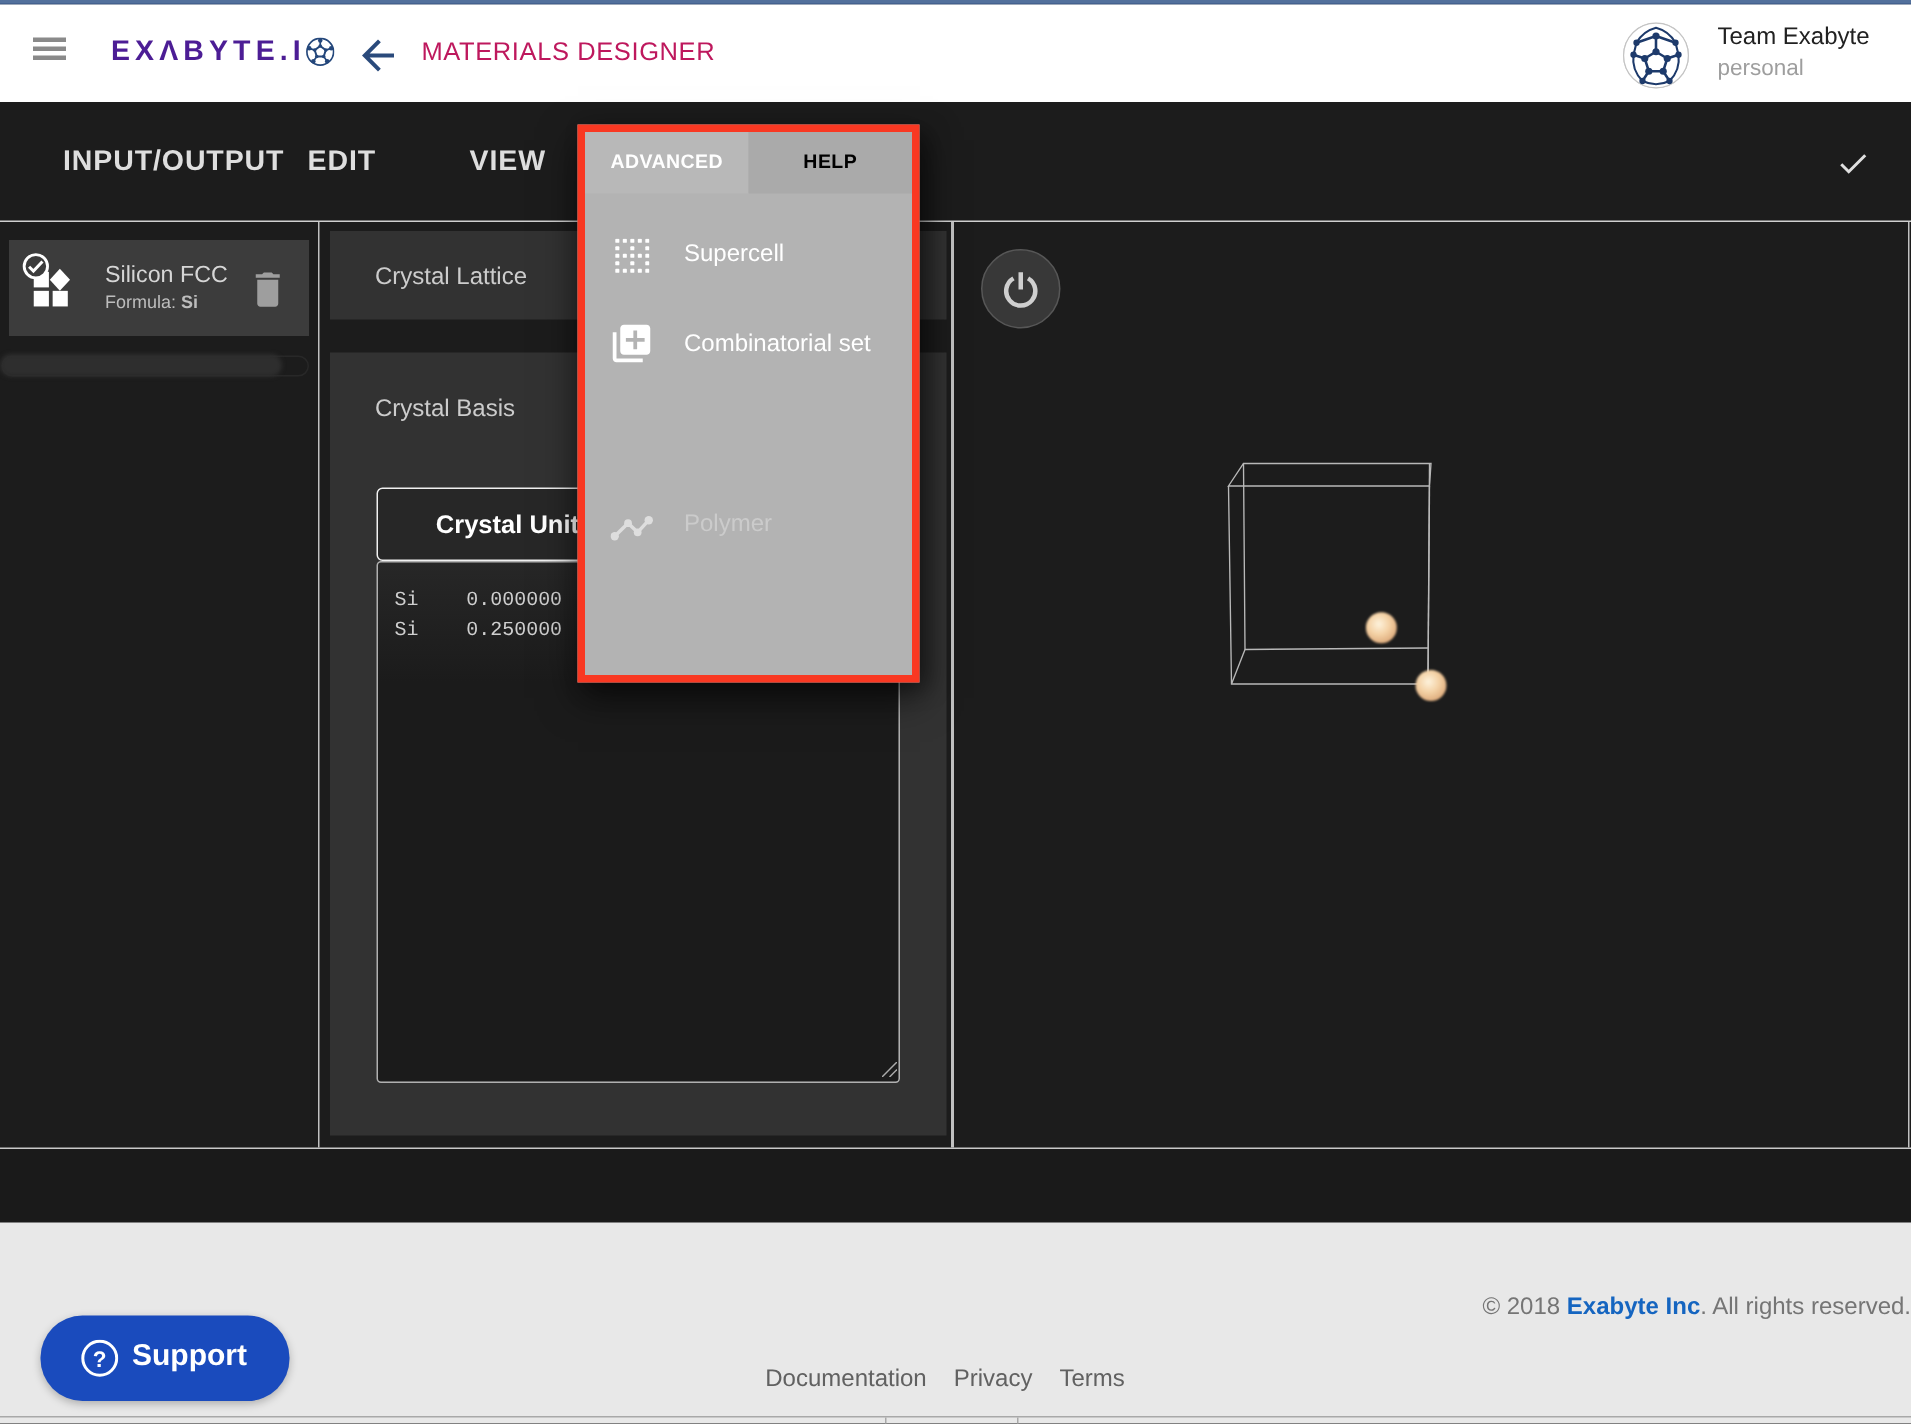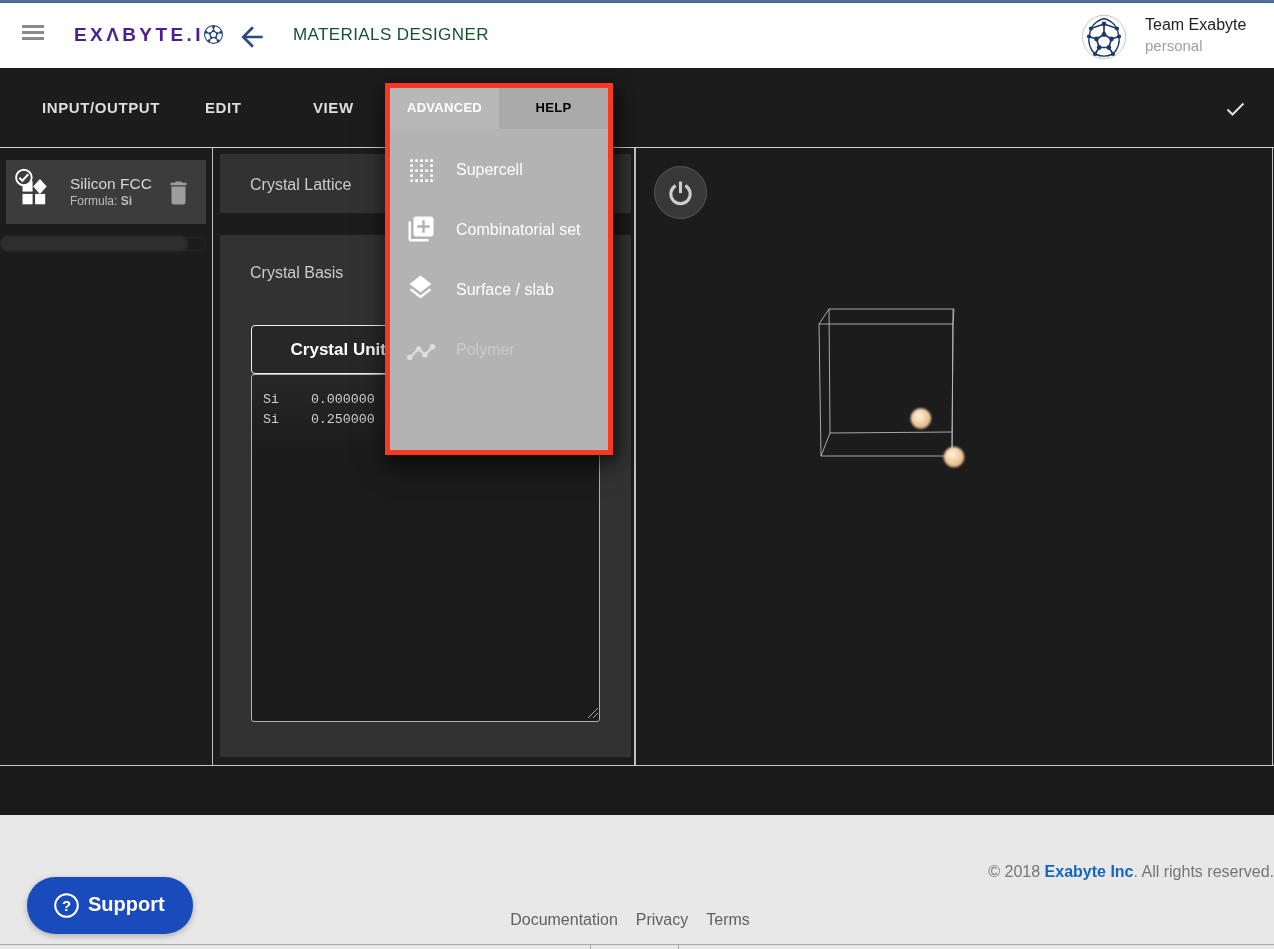--- a/index.html
+++ b/index.html
@@ -6,27 +6,27 @@
   html,body { width:1274px; height:949px; overflow:hidden; background:#1a1a1a;
     font-family:"Liberation Sans", sans-serif; }
   
   #topstrip { position:absolute; left:0; top:0; width:1274px; height:3px; background:#52709c; border-bottom:1px solid #44618f; }
   #header { position:absolute; left:0; top:3px; width:1274px; height:65px; background:#ffffff; }
   #burger { position:absolute; left:22px; top:21.5px; width:22px; height:18px; }
   #burger div { height:3px; background:#8a8a8a; margin-bottom:3.2px; }
   #logo { position:absolute; left:74px; top:18.5px; height:26px; color:#4c1d95; font-size:19px; font-weight:bold; letter-spacing:3.4px; line-height:26px; }
   #logoball { position:absolute; left:204px; top:21.8px; }
   #backarrow { position:absolute; left:236px; top:17.5px; }
-  #mdtitle { position:absolute; left:293px; top:21.5px; color:#14532d; font-size:17px; letter-spacing:0.4px; }
+  #mdtitle { position:absolute; left:281px; top:21.5px; color:#be185d; font-size:17px; letter-spacing:0.4px; }
   #avatar { position:absolute; left:1082px; top:11.5px; width:44px; height:44px; border-radius:50%; border:1px solid #ccc; background:#fff; }
   #teamname { position:absolute; left:1145px; top:13px; font-size:16px; color:#212121; }
   #teamsub { position:absolute; left:1145px; top:34px; font-size:15px; color:#9e9e9e; }
   
   #menubar { position:absolute; left:0; top:68px; width:1274px; height:79.5px; background:#1c1c1c; border-bottom:1.5px solid #d0d0d0; }
-  .mitem { position:absolute; top:68px; height:79px; line-height:79px; color:#dedede; font-size:15px; font-weight:bold; letter-spacing:0.6px; text-align:center; z-index:5; }
+  .mitem { position:absolute; top:68px; height:79px; line-height:79px; color:#dedede; font-size:19px; font-weight:bold; letter-spacing:0.6px; text-align:center; z-index:5; }
   
   #content { position:absolute; left:0; top:148px; width:1274px; height:618px; background:#1c1c1c; border-bottom:1.5px solid #c8c8c8; }
   .vdiv { position:absolute; top:148px; width:1px; height:617px; background:#c0c0c0; }
   
   #sidecard { position:absolute; left:6px; top:160px; width:200px; height:64px; background:#3c3c3c; }
   #sctitle { position:absolute; left:70px; top:175px; color:#d6d6d6; font-size:15.5px; }
   #scsub { position:absolute; left:70px; top:194px; color:#bdbdbd; font-size:12px; }
   #widgeticon { position:absolute; left:14px; top:167px; }
   #trashicon { position:absolute; left:170px; top:181px; }
   #sidepill { position:absolute; left:0px; top:236px; width:188px; height:15px; border-radius:8px; background:#2e2e2e; filter:blur(1.3px); }
@@ -232,26 +232,20 @@
         <rect x="10.2" y="15.2" width="2.7" height="2.7" rx="0.6"></rect>
         <rect x="20.2" y="15.2" width="2.7" height="2.7" rx="0.6"></rect>
         <rect x="0.2" y="20.2" width="2.7" height="2.7" rx="0.6"></rect>
         <rect x="5.2" y="20.2" width="2.7" height="2.7" rx="0.6"></rect>
         <rect x="10.2" y="20.2" width="2.7" height="2.7" rx="0.6"></rect>
         <rect x="15.2" y="20.2" width="2.7" height="2.7" rx="0.6"></rect>
         <rect x="20.2" y="20.2" width="2.7" height="2.7" rx="0.6"></rect>
       </svg>
       <span class="lbl">Supercell</span>
     </div>
-  <div class="dditem" style="top:172px;">
-      <svg width="29" height="29" viewBox="0 0 24 24" fill="#fff" style="left:16px; top:13px;">
-        <path d="M11.99 18.54l-7.37-5.73L3 14.07l9 7 9-7-1.63-1.27-7.38 5.74zM12 16l7.36-5.73L21 9l-9-7-9 7 1.63 1.27L12 16z"></path>
-      </svg>
-      <span class="lbl">Surface / slab</span>
-    </div>
   <div class="dditem dis" style="top:232px;">
       <svg width="29" height="20" viewBox="0 0 29 20" style="left:17px; top:21px;">
         <g stroke="#dedede" stroke-width="2.3" fill="none">
           <path d="M2.8 16.5 L11.7 7.8 L18.1 13.9 L25.5 5.8"></path>
         </g>
         <g fill="#dedede">
           <circle cx="2.8" cy="16.5" r="2.8"></circle>
           <circle cx="11.7" cy="7.8" r="2.6"></circle>
           <circle cx="18.1" cy="13.9" r="2.6"></circle>
           <circle cx="25.5" cy="5.8" r="2.8"></circle>

